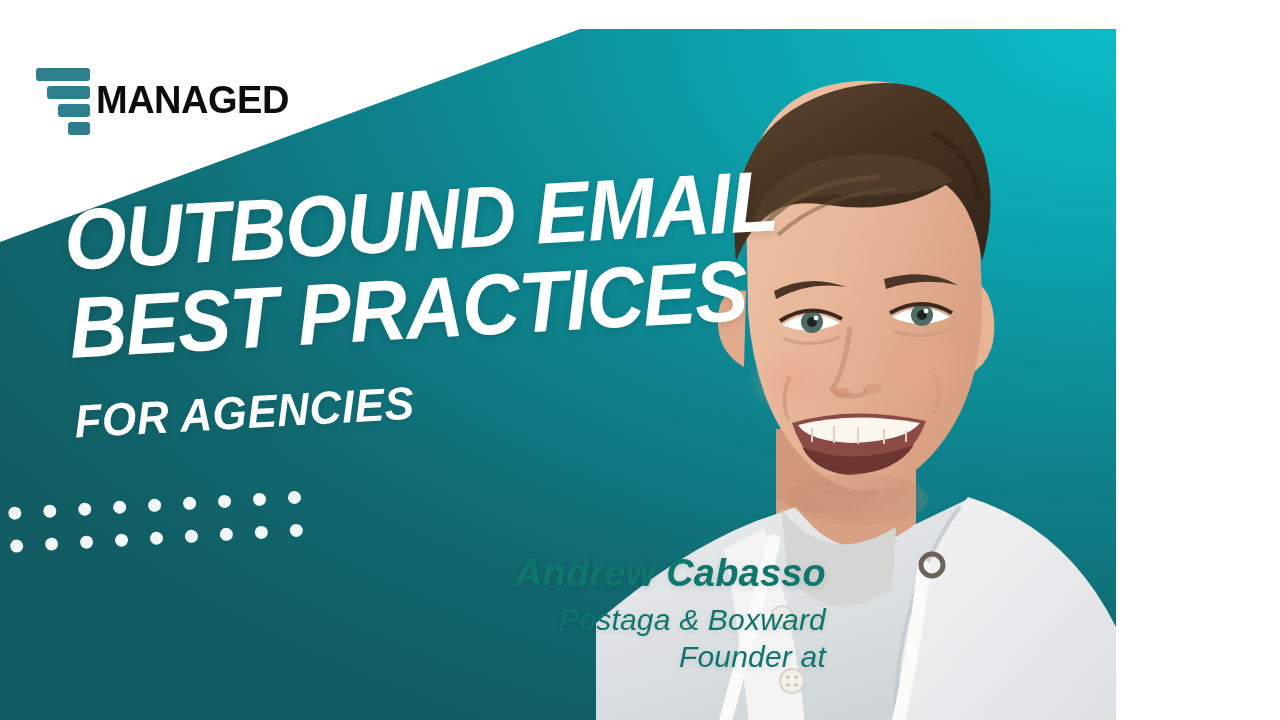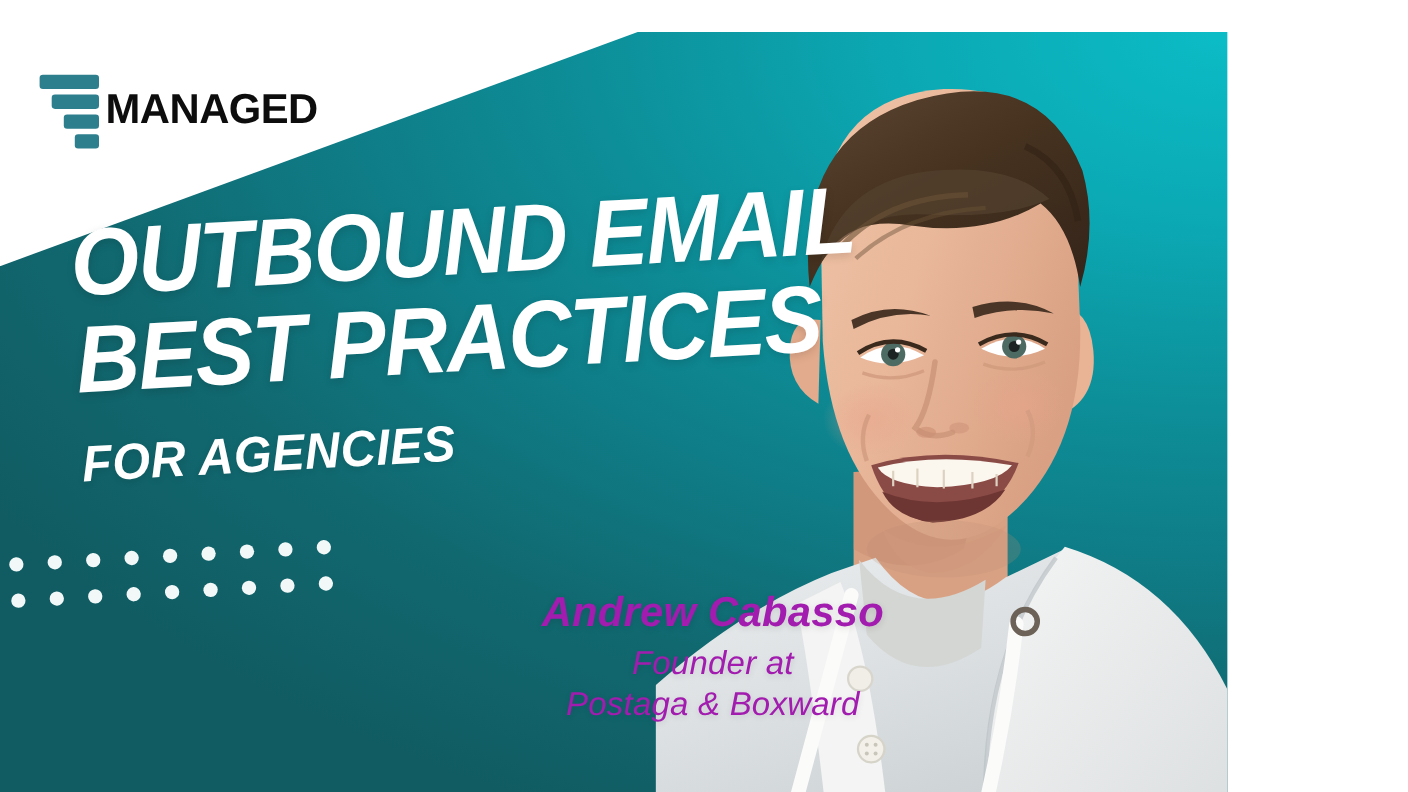--- a/index.html
+++ b/index.html
@@ -136,24 +136,24 @@
     width: 13px;
     height: 13px;
     border-radius: 50%;
     background: #f2f8f8;
   }
 
   
   .speaker {
     position: absolute;
     left: 470px;
-    top: 508px;
+    top: 524px;
     width: 356px;
-    text-align: center;
-    color: #a21caf;
+    text-align: right;
+    color: #0f766e;
   }
   .speaker .name {
     font-family: "Liberation Sans", sans-serif;
     font-style: italic;
     font-weight: 700;
     font-size: 38px;
     line-height: 1.08;
     letter-spacing: 0.2px;
     white-space: nowrap;
     text-shadow: 0 2px 7px rgba(0,0,0,0.12);
@@ -334,18 +334,18 @@
         <i></i>
         <i></i>
         <i></i>
         <i></i>
     </div>
   </div>
 
   <div class="speaker">
     <div class="name">Andrew Cabasso</div>
     <div class="role">
+      <div>Postaga &amp; Boxward</div>
       <div>Founder at</div>
-      <div>Postaga &amp; Boxward</div>
     </div>
   </div>
 
 </div>
 
 </body></html>

